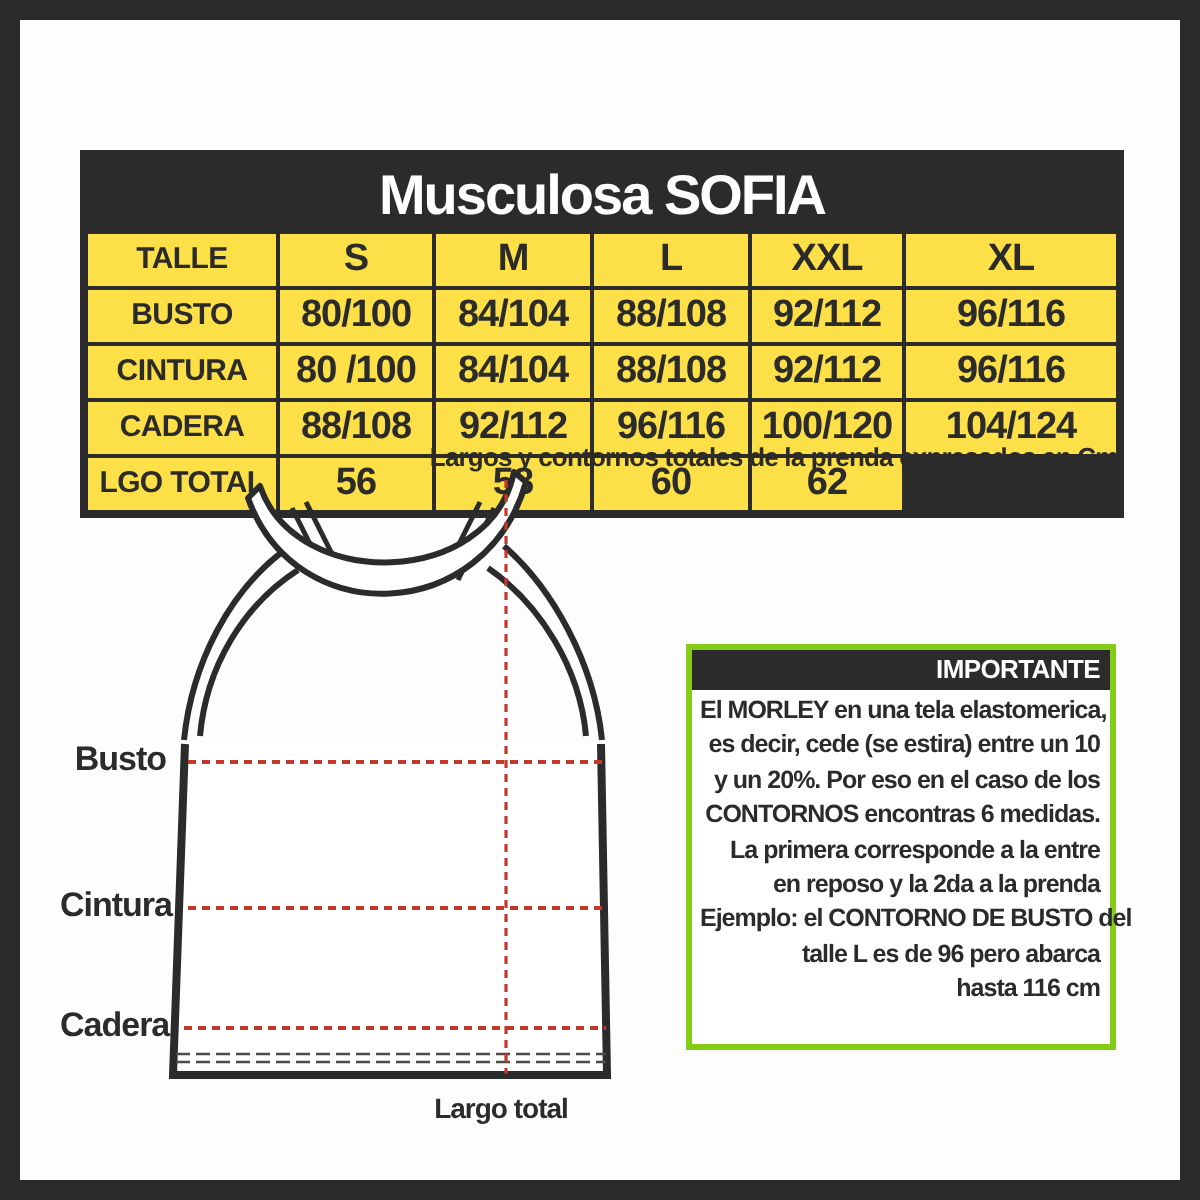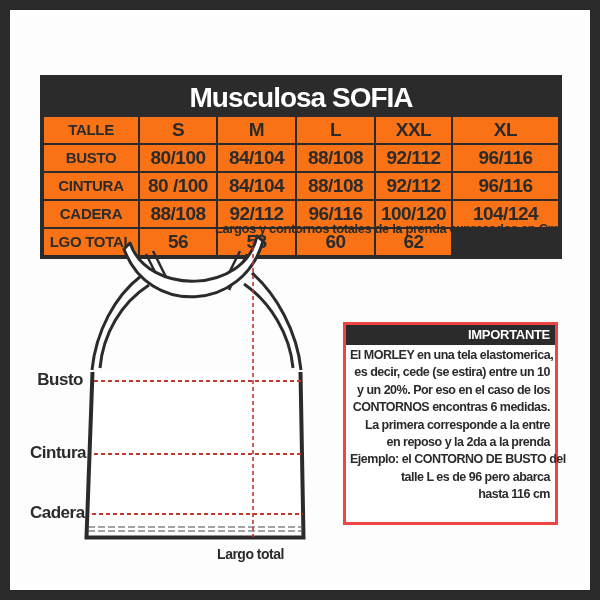--- a/index.html
+++ b/index.html
@@ -7,41 +7,41 @@
   .page{position:relative;width:600px;height:600px;}
   .frame{position:absolute;inset:0;border:10px solid #2a2a2a;box-sizing:border-box;z-index:60;pointer-events:none;}
 
   
   .size-table{position:absolute;left:40px;top:36px;width:522px;background:#2b2b2b;
     border:4px solid #2b2b2b;box-sizing:border-box;margin-top:39px;}
   .table-title{height:38px;line-height:38px;text-align:center;color:#ffffff;
     font-weight:bold;font-size:28px;letter-spacing:-1px;}
   .grid{display:grid;grid-template-columns:94px 76px 77px 77px 75px 1fr;
     row-gap:2px;column-gap:2px;background:#2b2b2b;}
-  .cell{background:#f97316;height:26px;line-height:26px;text-align:center;
+  .cell{background:#fde047;height:26px;line-height:26px;text-align:center;
     font-weight:bold;letter-spacing:-0.5px;font-size:19px;}
   .cell.hdr{font-size:19px;}
   .cell.lbl{font-size:15px;letter-spacing:-0.3px;}
 
   .table-caption{position:absolute;top:221px;right:38px;white-space:nowrap;
     font-weight:bold;font-size:13px;letter-spacing:-0.4px;}
 
   
   .garment-svg{position:absolute;left:78px;top:234px;}
   .side-label{position:absolute;font-weight:bold;font-size:17px;letter-spacing:-0.5px;
     text-align:right;width:53px;left:30px;}
   .lbl-busto{top:370px;}
   .lbl-cintura{top:443px;}
   .lbl-cadera{top:503px;}
   .lbl-largo{position:absolute;top:546px;left:193px;width:115px;text-align:center;
     font-weight:bold;font-size:14px;letter-spacing:-0.5px;}
 
   
   .important-box{position:absolute;left:343px;top:322px;width:215px;height:203px;
-    border:3px solid #ef4444;box-sizing:border-box;background:#ffffff;}
+    border:3px solid #84cc16;box-sizing:border-box;background:#ffffff;}
   .important-header{background:#2b2b2b;color:#ffffff;text-align:right;
     font-weight:bold;font-size:13px;letter-spacing:-0.3px;padding:2px 5px 3px 5px;}
   .important-body{padding:2px 5px 0 4px;text-align:right;}
   .important-line{font-weight:bold;font-size:12.5px;line-height:17.4px;
     letter-spacing:-0.5px;white-space:nowrap;}
 </style>
 </head>
 <body>
 
 <div class="page">

